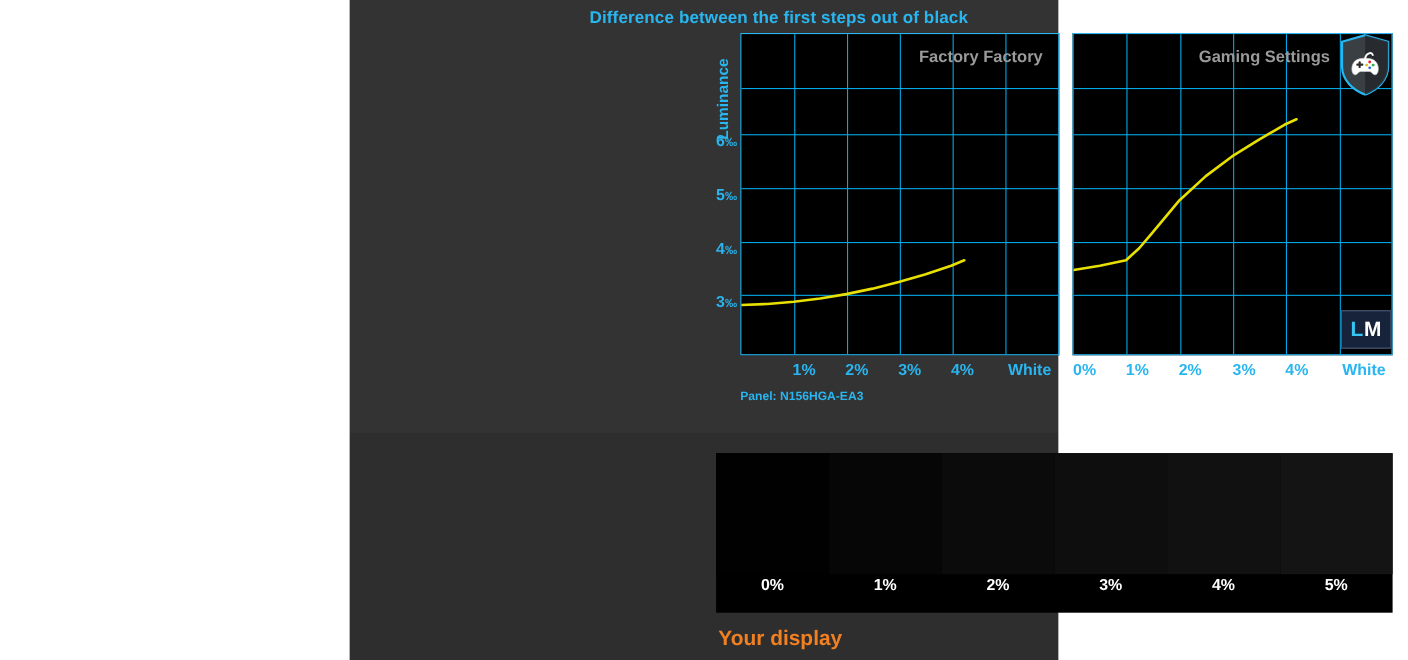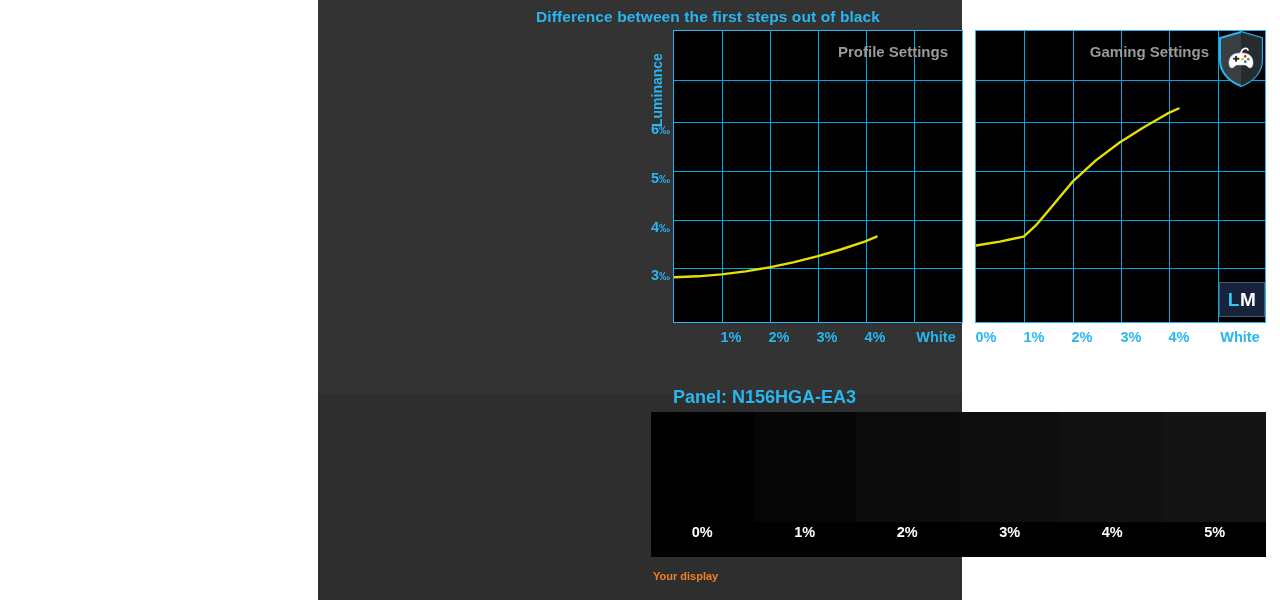--- a/index.html
+++ b/index.html
@@ -44,40 +44,40 @@
 
   
   .xticks{position:absolute;height:24px;}
   .xticks span{position:absolute;transform:translateX(-50%);
     color:#29b6f0;font-size:14.5px;font-weight:bold;white-space:nowrap;}
   .xticks-left{left:355px;top:329px;width:290px;}
   .xticks-right{left:657px;top:329px;width:291px;}
 
   
   .panel-name{position:absolute;left:355px;top:355px;color:#29b6f0;
-    font-size:18px;font-weight:bold;margin-top:32px;}
+    font-size:11px;font-weight:bold;}
 
   
   .shield{position:absolute;left:900px;top:31px;width:46px;height:56px;}
   .lmlogo{position:absolute;left:901px;top:282px;width:44px;height:33px;
     background:#16233a;border:1px solid #4a5a75;
     display:flex;align-items:center;justify-content:center;
     font-size:19px;font-weight:bold;line-height:1;letter-spacing:.5px;}
   .lm-l{color:#35c6f4;}
   .lm-m{color:#ffffff;}
 
   
   .strip{position:absolute;left:333px;top:412px;width:615px;height:145px;
     background:#000;display:flex;}
   .strip-seg{flex:1 1 0;position:relative;height:100%;}
   .strip-seg .swatch{position:absolute;left:0;right:0;top:0;height:110px;}
   .strip-seg .lbl{position:absolute;left:0;right:0;top:112px;text-align:center;
     color:#ffffff;font-size:14.5px;font-weight:bold;}
   .your-display{position:absolute;left:335px;top:570px;color:#f08022;
-    font-size:11px;font-weight:bold;}
+    font-size:19px;font-weight:bold;}
 </style>
 </head>
 <body>
 
 <div id="root">
   <div class="panel">
 
     <div class="panel-top"></div>
     <div class="panel-bottom"></div>
 
@@ -102,21 +102,21 @@
         <div class="gl-h" style="top:49px;"></div>
         <div class="gl-h" style="top:91px;"></div>
         <div class="gl-h" style="top:140px;"></div>
         <div class="gl-h" style="top:189px;"></div>
         <div class="gl-h" style="top:237px;"></div>
         <div class="gl-h" style="top:249px;opacity:0;"></div>
       </div>
       <svg viewBox="0 0 290 293" preserveAspectRatio="none">
         <polyline points="0,248 24,247 48,245 72,242 96,238 120,233 144,227 168,220 192,212 204,207" fill="none" stroke="#e8e000" stroke-width="2.4" stroke-linejoin="round" stroke-linecap="round"></polyline>
       </svg>
-      <div class="plot-tag tag-left">Profile Settings</div>
+      <div class="plot-tag tag-left">Factory Factory</div>
     </div>
 
     <div class="plot plot-right">
       <div class="grid">
         <div class="gl-v" style="left:48px;"></div>
         <div class="gl-v" style="left:97px;"></div>
         <div class="gl-v" style="left:145px;"></div>
         <div class="gl-v" style="left:193px;"></div>
         <div class="gl-v" style="left:242px;"></div>
         <div class="gl-h" style="top:49px;"></div>

